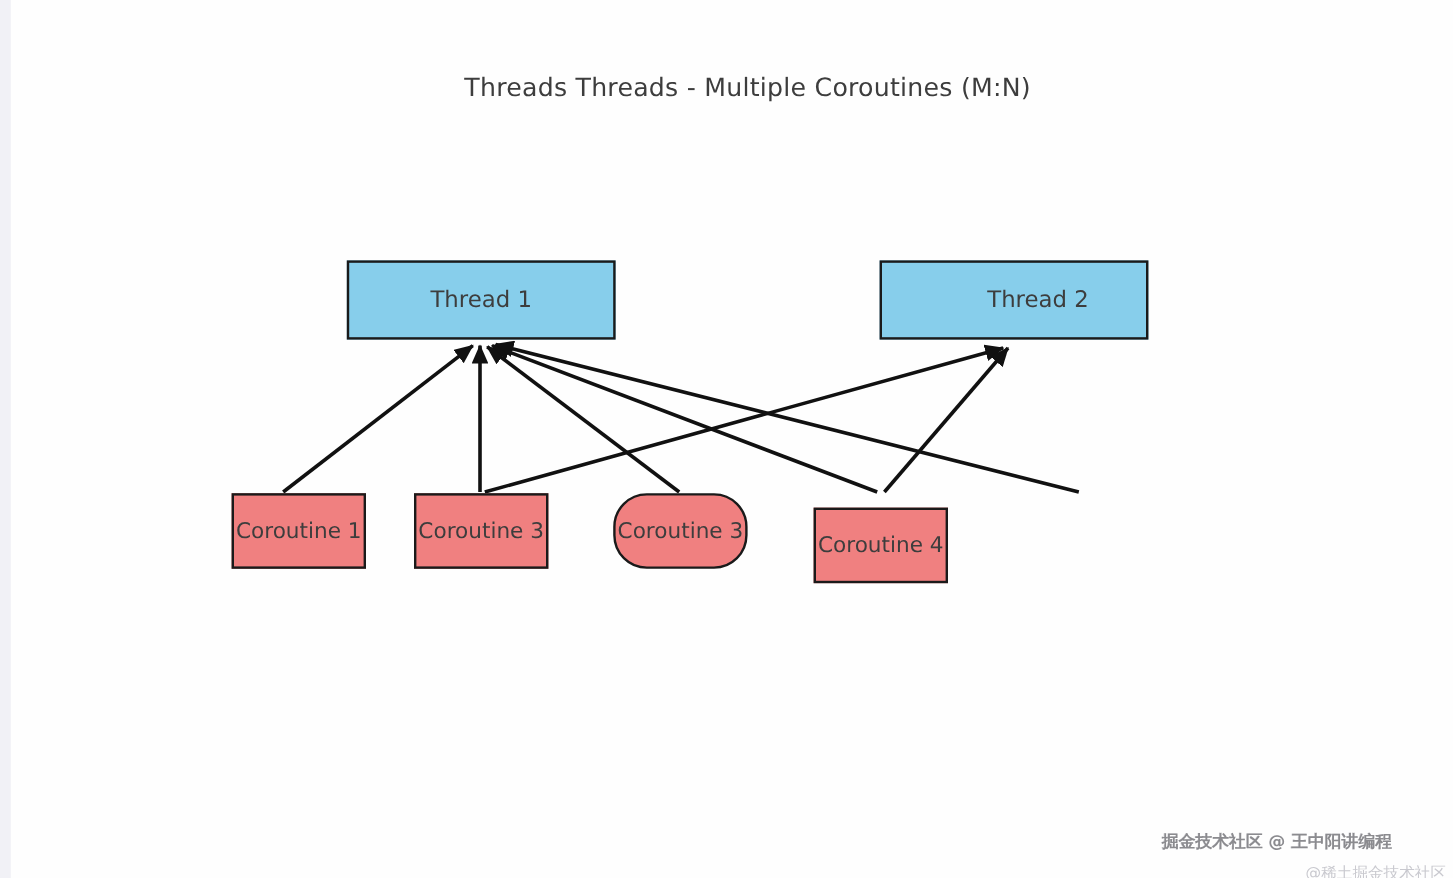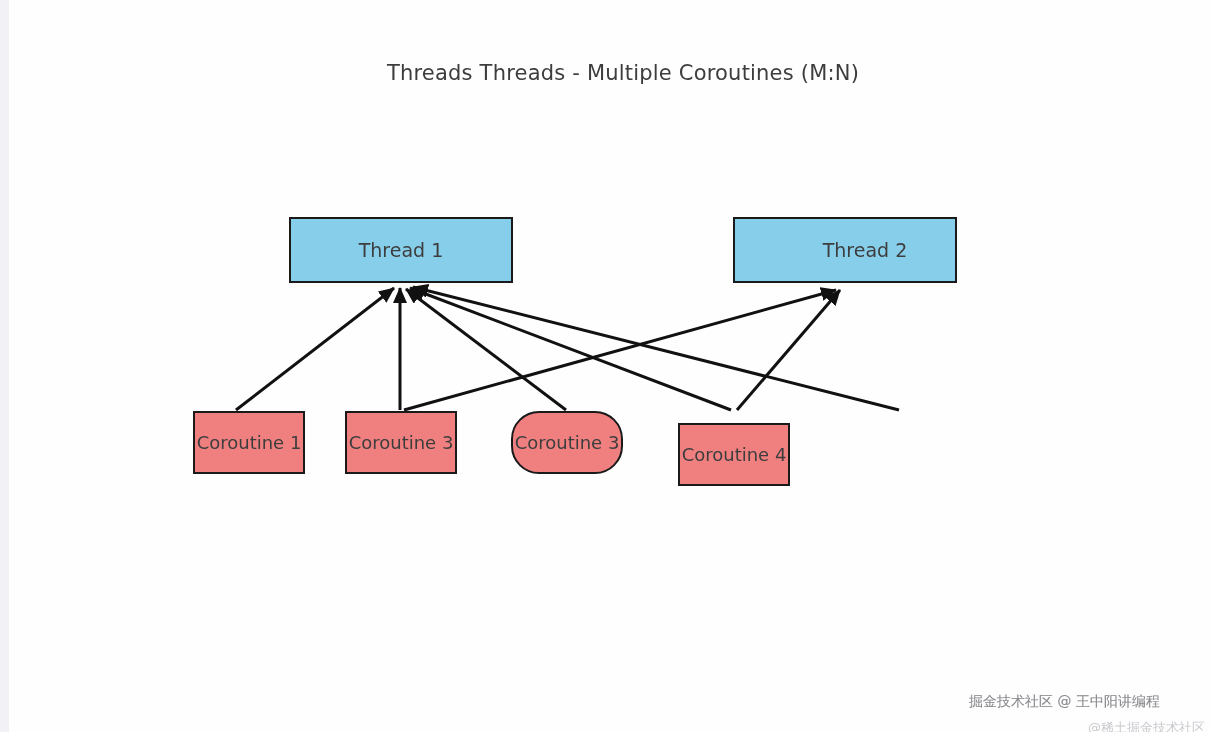--- a/index.html
+++ b/index.html
@@ -72,20 +72,21 @@
   .coroutine-3 { left: 511px; border-radius: 28px; }
   .coroutine-4 { left: 678px; margin-top: 12px; }
   .coroutine-5 { left: 845px; }
   .watermark-line1 {
     position: absolute;
     top: 693px;
     right: 51px;
     font-size: 14px;
     color: #8b8b8f;
     text-shadow: 1px 1px 0 #ffffff, -0.5px -0.5px 0 #d8d8dc;
+    font-weight: bold;
   }
   .watermark-line2 {
     position: absolute;
     top: 719px;
     right: 6px;
     font-size: 13px;
     color: #c9c9cf;
   }
 </style>
 </head>

